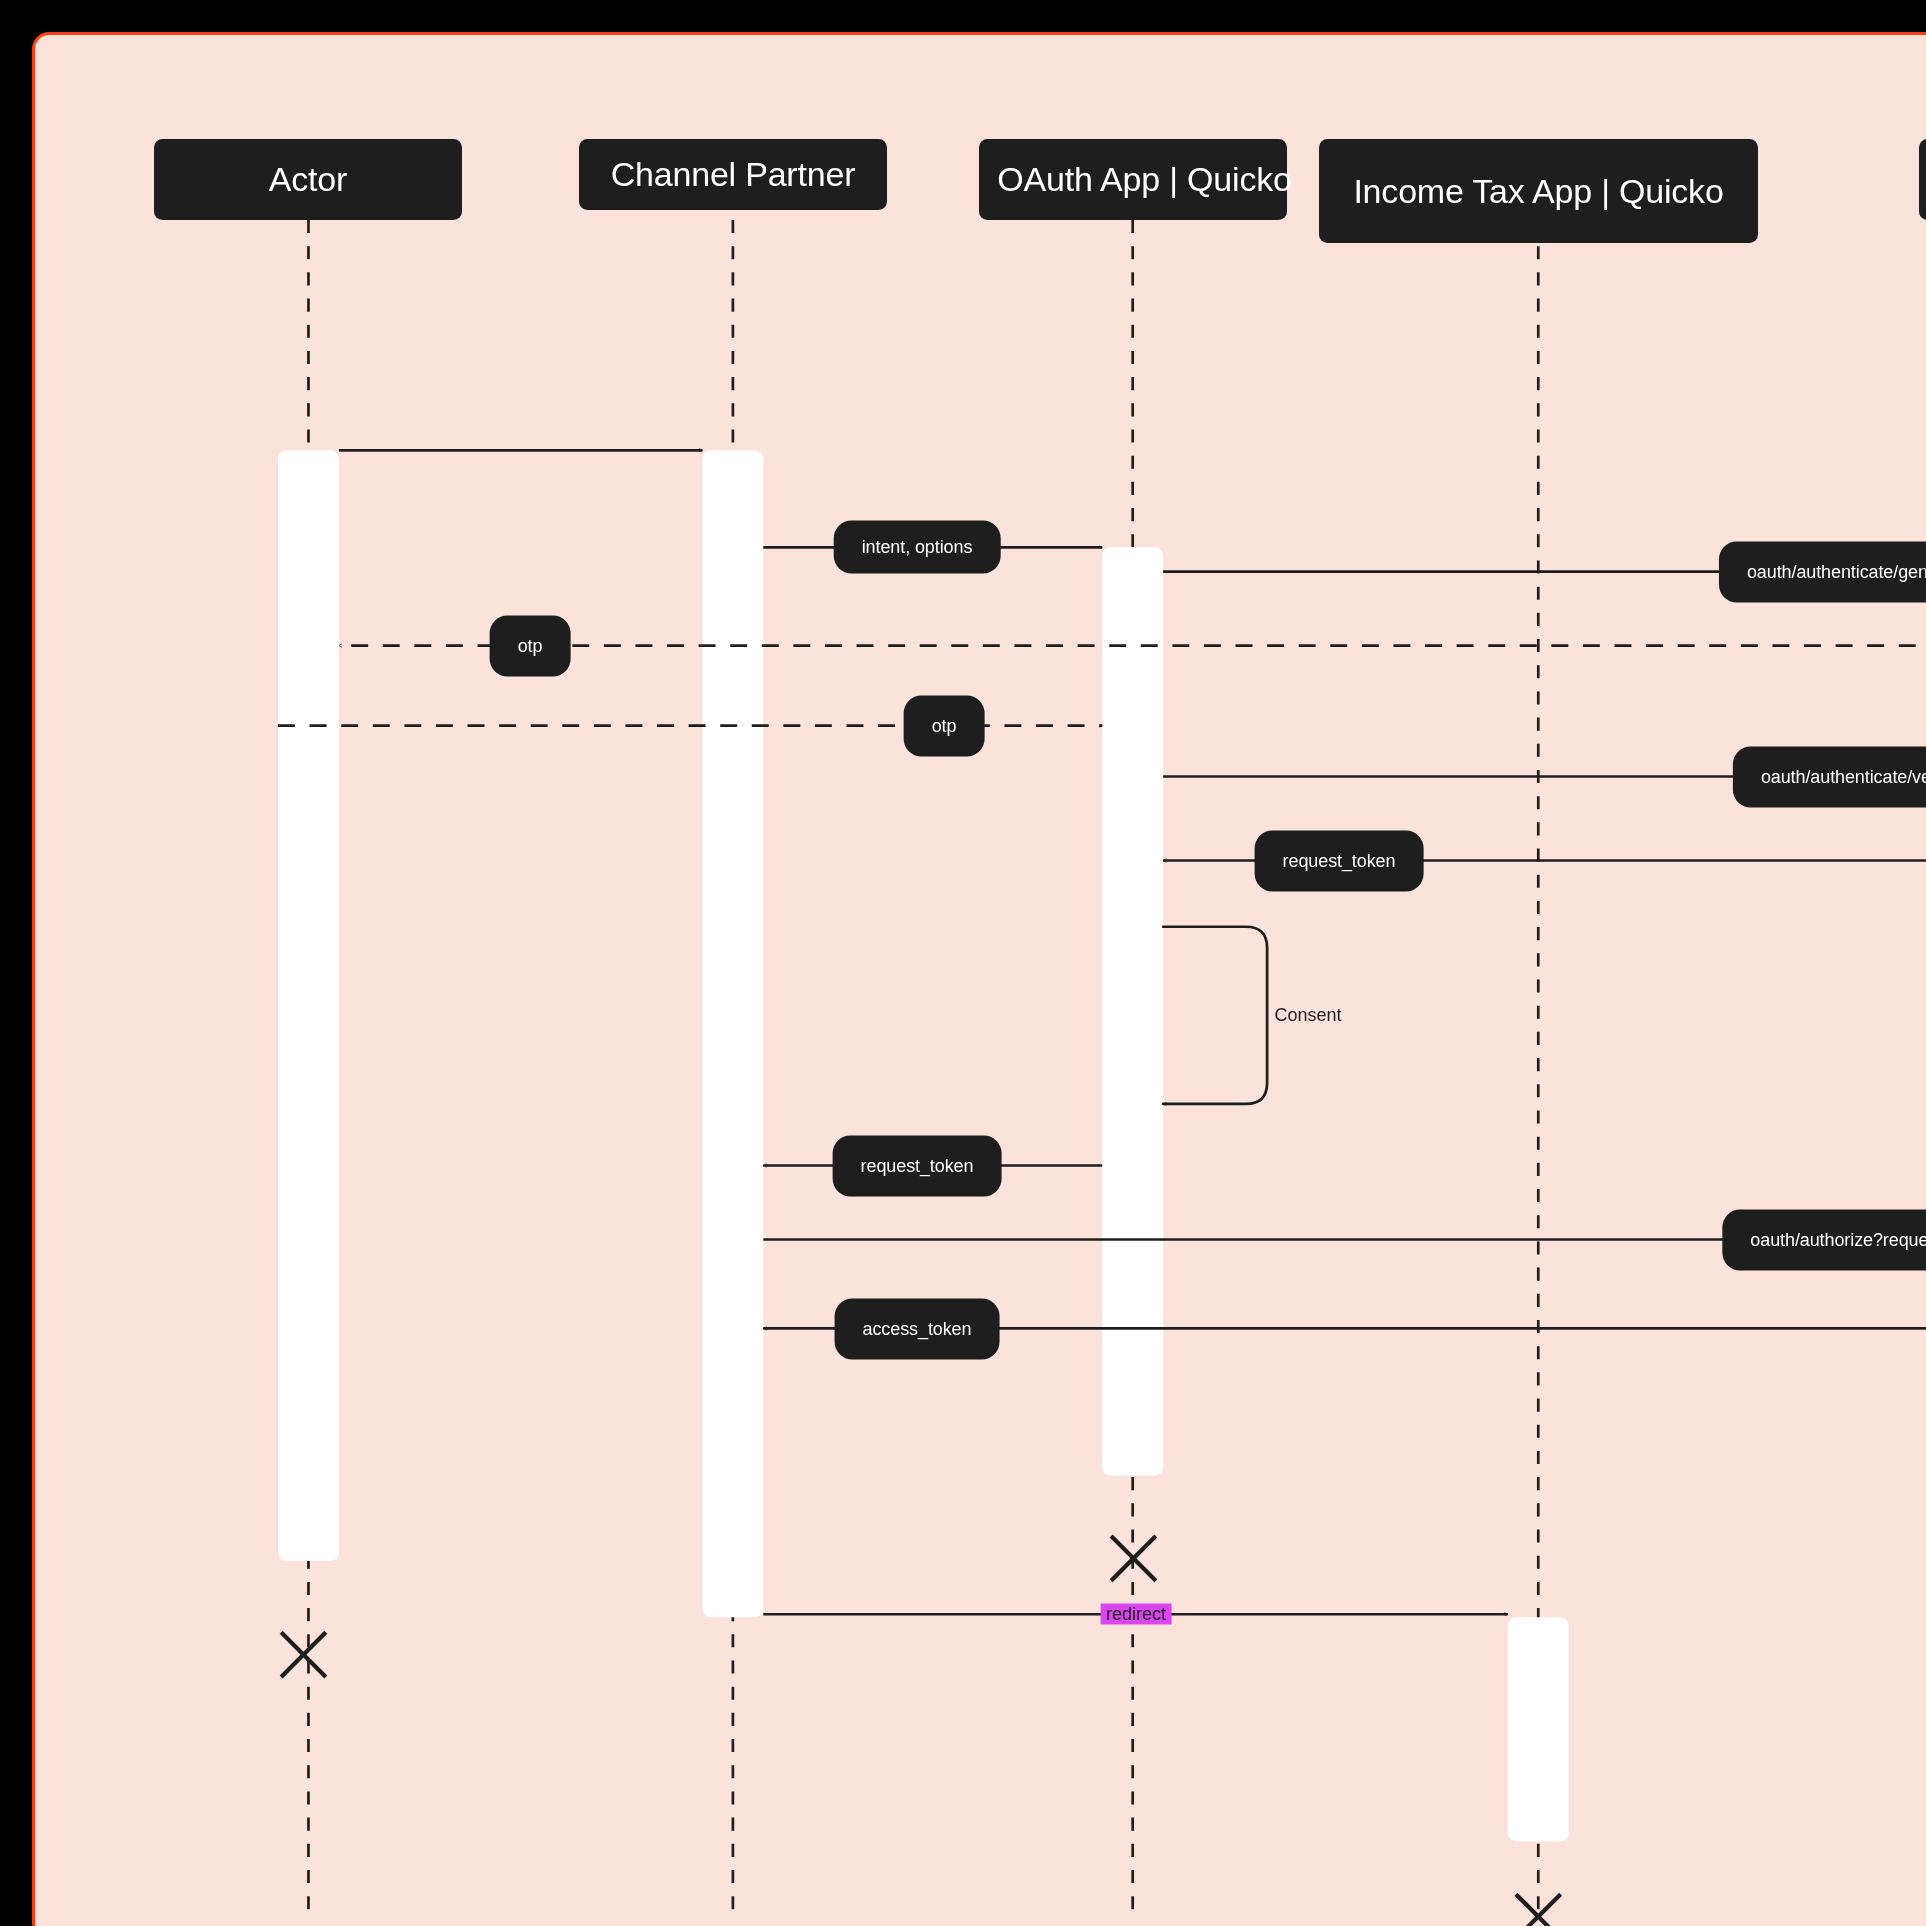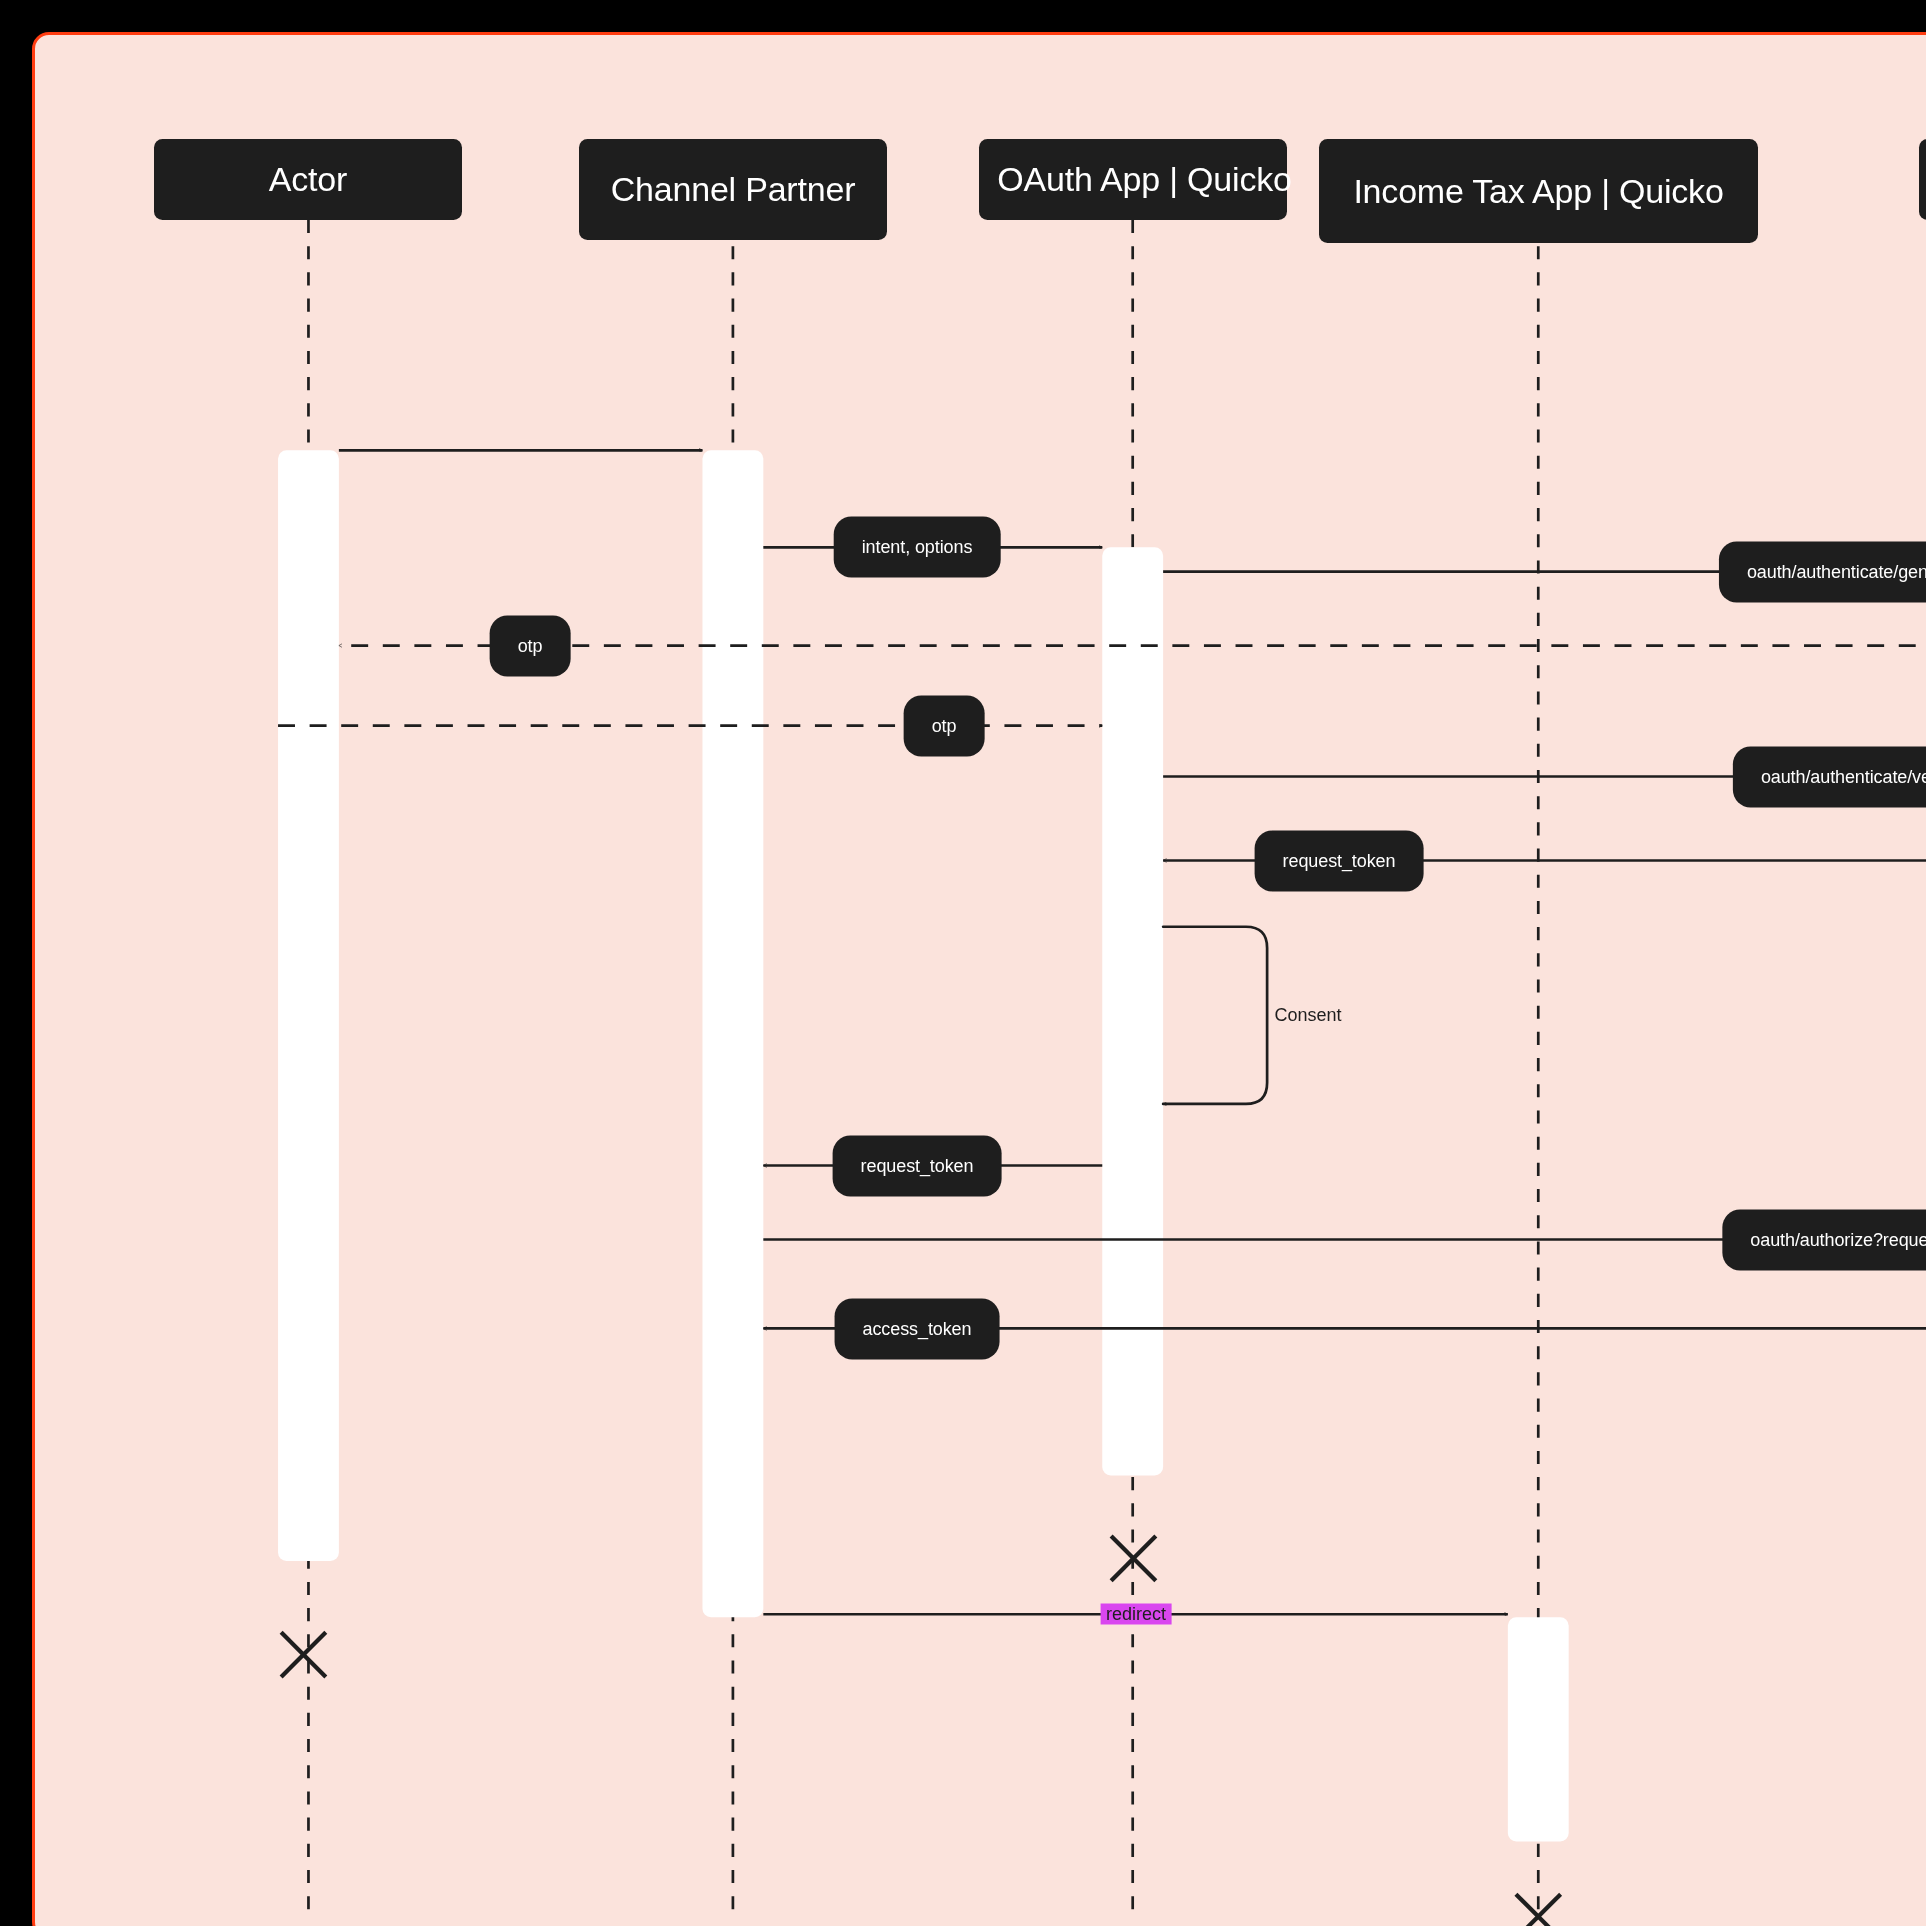--- a/index.html
+++ b/index.html
@@ -147,33 +147,33 @@
             <line x1="3845" y1="4827" x2="3961" y2="4943" stroke="#1E1E1E" stroke-width="11" stroke-linecap="butt"></line>
             <line x1="3961" y1="4827" x2="3845" y2="4943" stroke="#1E1E1E" stroke-width="11" stroke-linecap="butt"></line>
           </g>
         </g>
     </svg>
 
     <div id="headers">
         <div class="hdr-box" style="left: 119px; top: 104px; width: 308px; height: 81px;">
           <span class="hdr-label">Actor</span>
         </div>
-        <div class="hdr-box" style="left: 544px; top: 104px; width: 308px; height: 101px;">
+        <div class="hdr-box" style="left: 544px; top: 104px; width: 308px; height: 71px;">
           <span class="hdr-label">Channel Partner</span>
         </div>
         <div class="hdr-box" style="left: 944px; top: 104px; width: 308px; height: 81px; padding-left: 23px;">
           <span class="hdr-label">OAuth App | Quicko</span>
         </div>
         <div class="hdr-box" style="left: 1284px; top: 104px; width: 439px; height: 104px;">
           <span class="hdr-label">Income Tax App | Quicko</span>
         </div>
         <div class="hdr-box" style="left: 1884px; top: 104px; width: 308px; height: 81px;"></div>
       </div>
     <div id="labels">
-        <div class="msg-pill" style="height: 61px; padding: 0px 28px; top: 512px; left: 882px;">
+        <div class="msg-pill" style="height: 53px; padding: 0px 28px; top: 512px; left: 882px;">
           <span class="msg-pill-label">intent, options</span>
         </div>
         <div class="msg-pill" style="height: 61px; padding: 0px 28px; top: 537px; left: 1838px;">
           <span class="msg-pill-label">oauth/authenticate/generate-otp</span>
         </div>
         <div class="msg-pill" style="height: 61px; padding: 0px 28px; top: 611px; left: 495px;">
           <span class="msg-pill-label">otp</span>
         </div>
         <div class="msg-pill" style="height: 61px; padding: 0px 28px; top: 691px; left: 909px;">
           <span class="msg-pill-label">otp</span>

